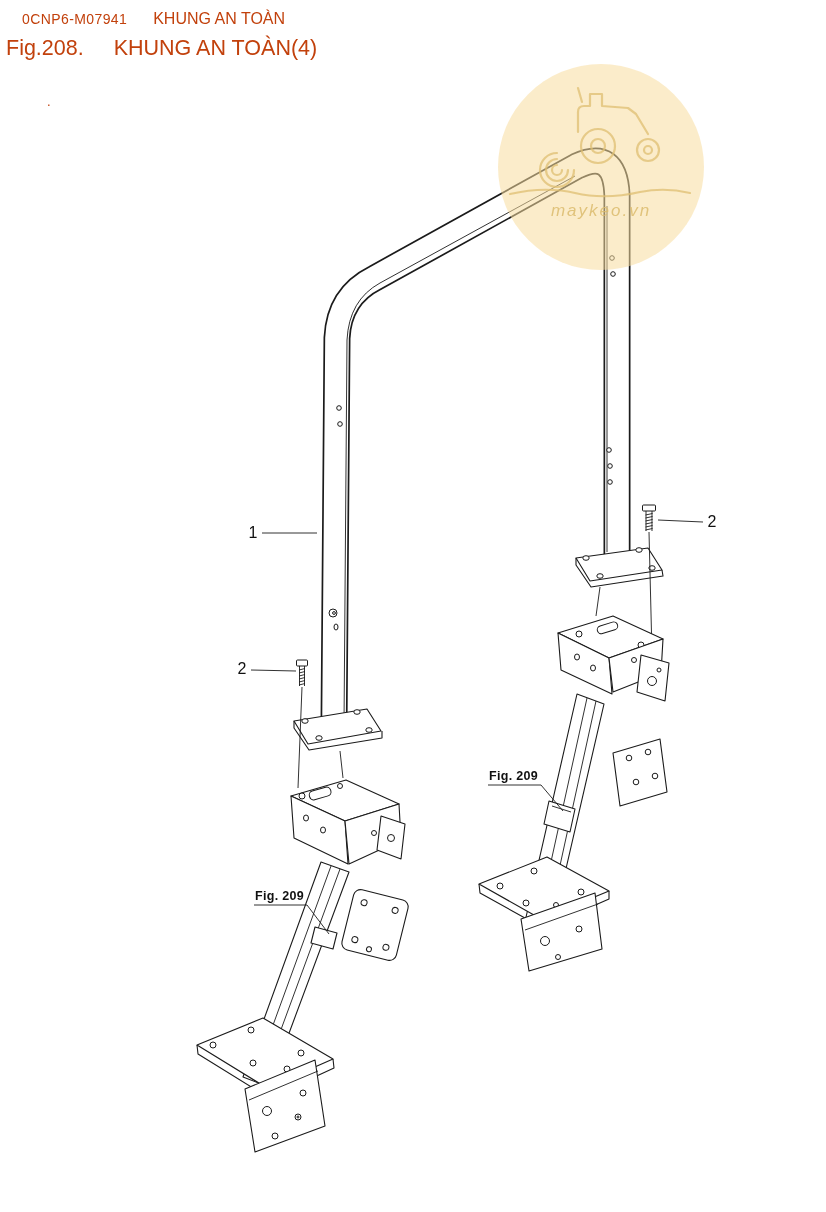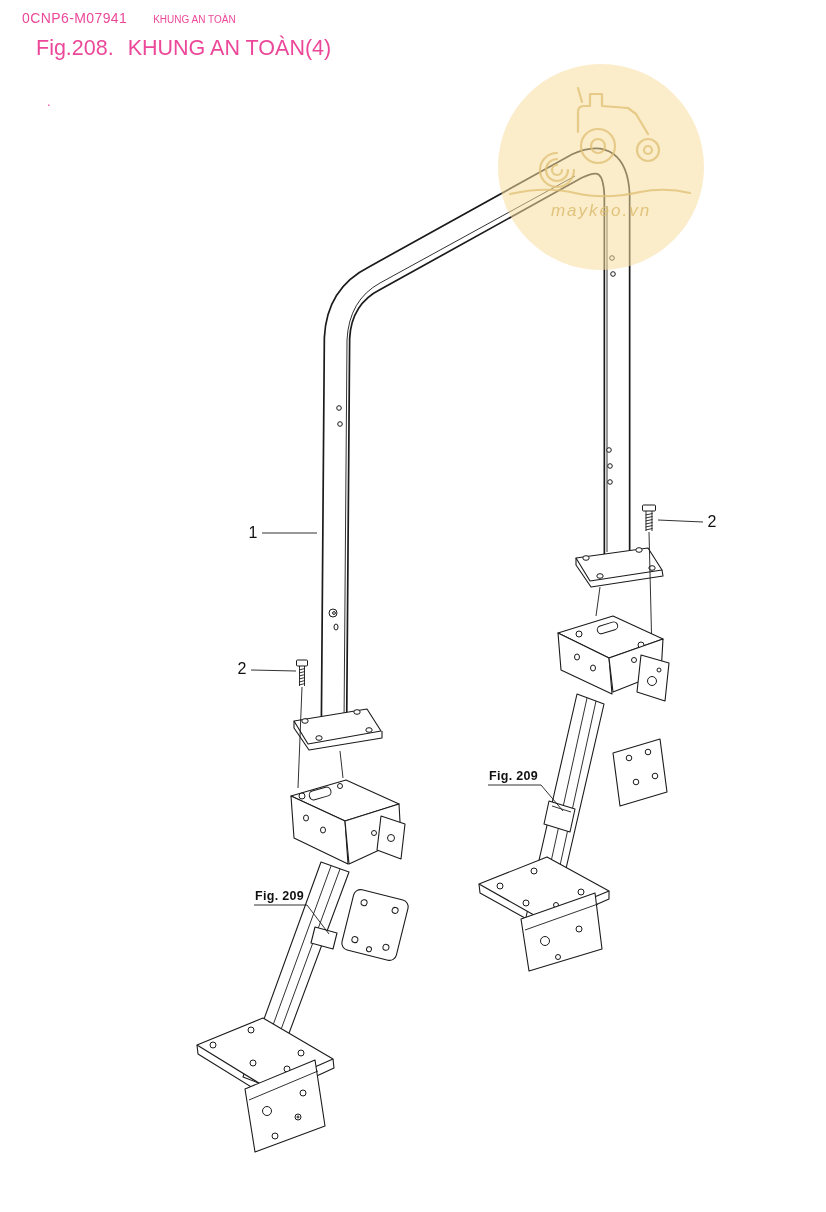--- a/index.html
+++ b/index.html
@@ -1,24 +1,24 @@
 <!DOCTYPE html>
 <html><head>
 <meta charset="utf-8">
 <style>
   html,body { margin:0; padding:0; background:#ffffff; }
   .page {
     position:relative; width:826px; height:1212px; background:#ffffff;
-    font-family:"Liberation Sans","DejaVu Sans",sans-serif; color:#ec4899;
+    font-family:"Liberation Sans","DejaVu Sans",sans-serif; color:#c2410c;
     overflow:hidden;
   }
   .doc-header { position:absolute; left:22px; top:10px; display:flex; align-items:baseline; gap:26px; }
   .doc-code  { font-size:14px; letter-spacing:0.4px; }
-  .doc-title { font-size:10px; }
-  .fig-title { position:absolute; left:36px; top:36px; display:flex; gap:14px; font-size:21.5px; }
+  .doc-title { font-size:16px; }
+  .fig-title { position:absolute; left:6px; top:36px; display:flex; gap:30px; font-size:21.5px; }
   .stray { position:absolute; left:47px; top:94px; font-size:13px; }
 
   svg.diagram { position:absolute; left:0; top:0; }
   svg .o { fill:#ffffff; stroke:#1b1b1b; stroke-width:1.1; stroke-linejoin:round; }
   svg .l { fill:none;    stroke:#1b1b1b; stroke-width:1.1; stroke-linejoin:round; }
   svg .t { fill:none;    stroke:#1b1b1b; stroke-width:0.9; }
   svg .h { fill:#ffffff; stroke:#1b1b1b; stroke-width:1; }
   svg .tube-outer { fill:none; stroke:#1b1b1b; stroke-width:27; stroke-linejoin:round; }
   svg .tube-inner { fill:none; stroke:#ffffff; stroke-width:23.6; stroke-linejoin:round; }
   svg text { font-family:"Liberation Sans","DejaVu Sans",sans-serif; }

